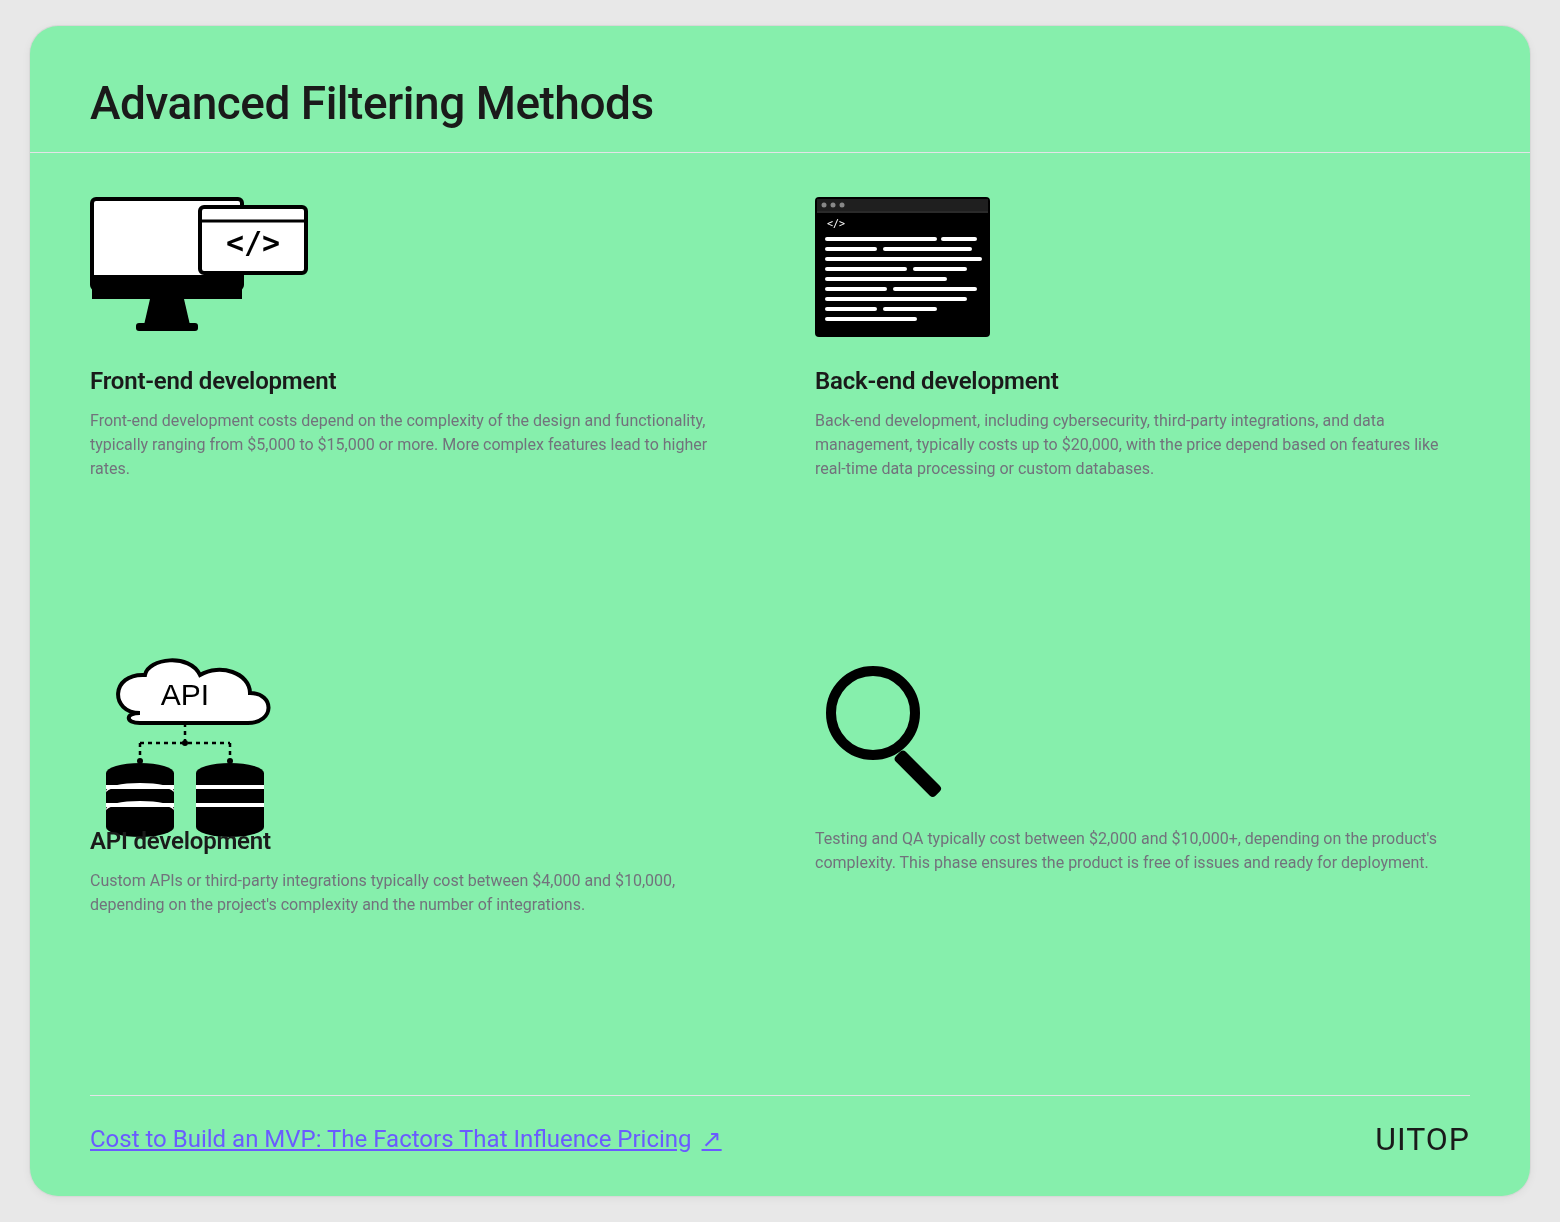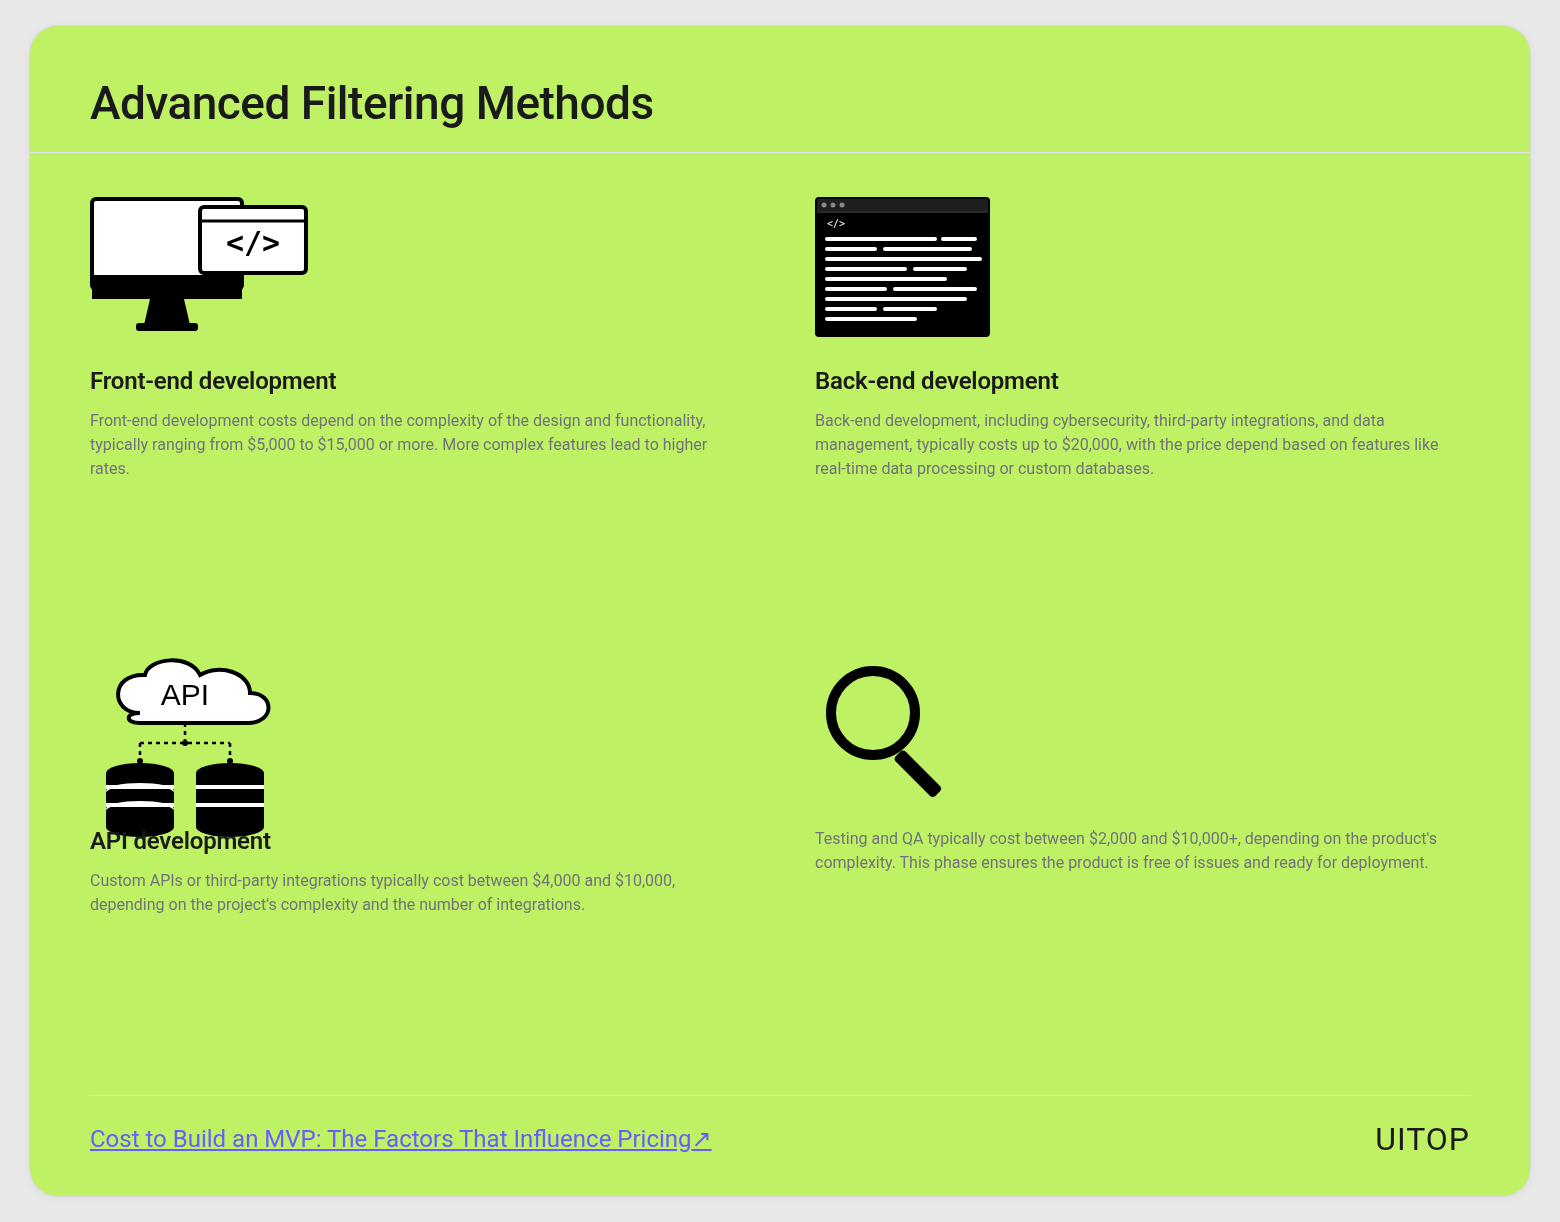--- a/index.html
+++ b/index.html
@@ -8,21 +8,21 @@
     background: #e8e8e8;
     width: 1560px;
     height: 1222px;
     display: flex;
     align-items: center;
     justify-content: center;
   }
   .card {
     width: 1500px;
     height: 1170px;
-    background: #bef264;
+    background: #86efac;
     border-radius: 28px;
     box-shadow: 0 0 0 1px #d8d8d8, 0 2px 10px rgba(0,0,0,0.06);
     display: flex;
     flex-direction: column;
     padding: 50px 60px 38px 60px;
   }
   .title {
     font-size: 46px;
     font-weight: 500;
     letter-spacing: -0.5px;
@@ -69,20 +69,21 @@
     display: flex;
     justify-content: space-between;
     align-items: center;
   }
   .footer a {
     color: #6a5bff;
     text-decoration: underline;
     font-size: 24px;
     display: inline-flex;
     align-items: flex-start;
+    gap: 10px;
   }
   .footer .brand {
     font-size: 32px;
     letter-spacing: 1px;
     color: #1a1a1a;
   }
   svg { display: block; }
   .arrow { font-size: 24px; color: #6a5bff; }
 </style>
 </head>

